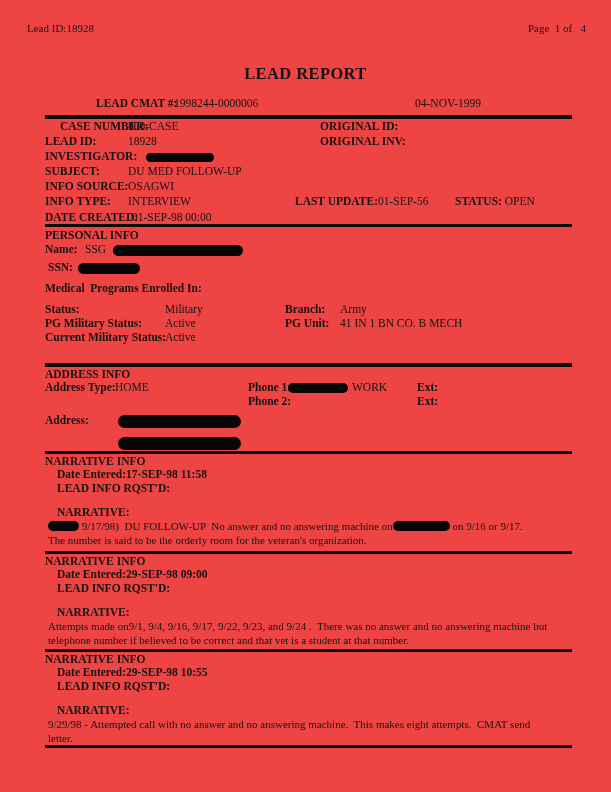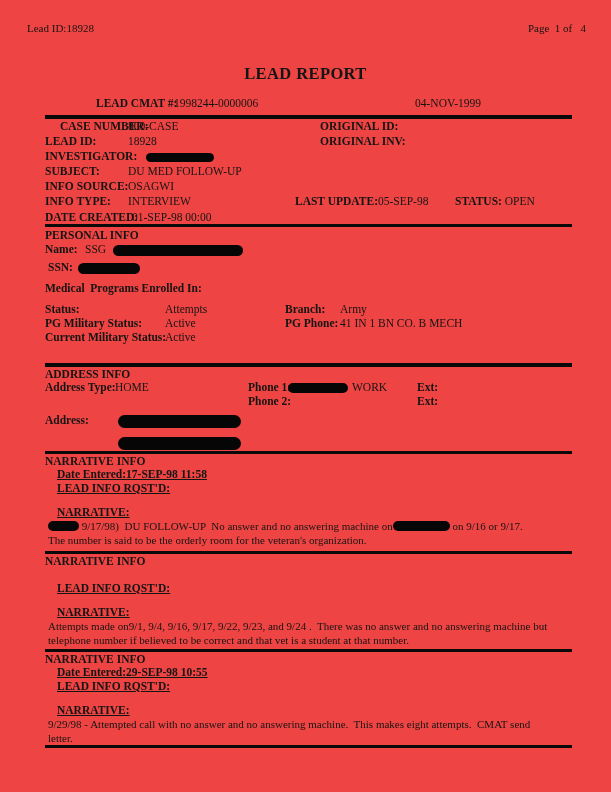--- a/index.html
+++ b/index.html
@@ -18,21 +18,21 @@
   .cmat span { position:absolute; top:0; }
   .rule { position:absolute; left:45px; width:527px; background:#0a0a0a; }
   .sec { position:absolute; left:45px; width:527px; }
   .row { position:absolute; left:0; right:0; height:15px; }
   .l { position:absolute; top:0; font-weight:bold; white-space:pre; }
   .v { position:absolute; top:0; white-space:pre; }
   .b { font-weight:bold; }
   .bar { position:absolute; background:#060606; border-radius:5px; }
   .barin { display:inline-block; background:#060606; border-radius:5px; vertical-align:-1px; }
   .heading { position:absolute; top:0; left:0; font-weight:bold; }
-  .nline { position:absolute; left:12px; right:0; height:14px; font-weight:bold; white-space:pre;text-decoration:underline; }
+  .nline { position:absolute; left:12px; right:0; height:14px; font-weight:bold; white-space:pre; }
   .nbody { position:absolute; left:3px; right:0; font-size:11px; line-height:14px; white-space:pre-wrap; }
 </style>
 </head>
 <body>
 
 <div class="page">
 
   <div class="topbar">
     <span>Lead ID:18928</span>
     <span class="pre">Page  1 of   4</span>
@@ -67,21 +67,21 @@
       <span class="l" style="left:0">SUBJECT:</span>
       <span class="v" style="left:83px">DU MED FOLLOW-UP</span>
     </div>
     <div class="row" style="top:60px">
       <span class="l" style="left:0">INFO SOURCE:</span>
       <span class="v" style="left:83px">OSAGWI</span>
     </div>
     <div class="row" style="top:75px">
       <span class="l" style="left:0">INFO TYPE:</span>
       <span class="v" style="left:83px">INTERVIEW</span>
-      <span class="v" style="left:250px"><span class="b">LAST UPDATE:</span><span>05-SEP-98</span></span>
+      <span class="v" style="left:250px"><span class="b">LAST UPDATE:</span><span>01-SEP-56</span></span>
       <span class="v" style="left:410px"><span class="b">STATUS:</span> <span>OPEN</span></span>
     </div>
     <div class="row" style="top:91px">
       <span class="l" style="left:0">DATE CREATED:</span>
       <span class="v" style="left:87px">01-SEP-98 00:00</span>
     </div>
   </div>
 
   <div class="rule" style="top:224px;height:3px"></div>
 
@@ -94,28 +94,28 @@
     <div class="row" style="top:14px">
       <span class="l" style="left:0">Name:</span>
       <span class="v" style="left:40px">SSG</span>
       <span class="bar" style="left:68px;top:2px;width:130px;height:11px;border-radius:6px"></span>
     </div>
     <div class="row" style="top:53px">
       <span class="l" style="left:0">Medical  Programs Enrolled In:</span>
     </div>
     <div class="row" style="top:74px">
       <span class="l" style="left:0">Status:</span>
-      <span class="v" style="left:120px">Attempts</span>
+      <span class="v" style="left:120px">Military</span>
       <span class="l" style="left:240px">Branch:</span>
       <span class="v" style="left:295px">Army</span>
     </div>
     <div class="row" style="top:88px">
       <span class="l" style="left:0">PG Military Status:</span>
       <span class="v" style="left:120px">Active</span>
-      <span class="l" style="left:240px">PG Phone:</span>
+      <span class="l" style="left:240px">PG Unit:</span>
       <span class="v" style="left:295px">41 IN 1 BN CO. B MECH</span>
     </div>
     <div class="row" style="top:102px">
       <span class="l" style="left:0">Current Military Status:</span>
       <span class="v" style="left:120px">Active</span>
     </div>
   </div>
 
   <div class="rule" style="top:363px;height:4px"></div>
 
@@ -150,20 +150,21 @@
     <div class="nline" style="top:27px">LEAD INFO RQST'D:</div>
     <div class="nline" style="top:51px">NARRATIVE:</div>
     <div class="nbody" style="top:64px"><span class="barin" style="width:31px;height:10px"></span><span class="pre"> 9/17/98)  DU FOLLOW-UP  No answer and no answering machine on</span><span class="barin" style="width:57px;height:10px"></span><span class="pre"> on 9/16 or 9/17.</span></div>
     <div class="nbody" style="top:78px">The number is said to be the orderly room for the veteran's organization.</div>
   </div>
 
   <div class="rule" style="top:551px;height:3px"></div>
 
   <div class="sec" style="top:555px;height:92px">
     <div class="heading">NARRATIVE INFO</div>
+    <div class="nline" style="top:13px"><span>Date Entered:</span><span>29-SEP-98 09:00</span></div>
     <div class="nline" style="top:27px">LEAD INFO RQST'D:</div>
     <div class="nline" style="top:51px">NARRATIVE:</div>
     <div class="nbody" style="top:64px">Attempts made on9/1, 9/4, 9/16, 9/17, 9/22, 9/23, and 9/24 .  There was no answer and no answering machine but
 telephone number if believed to be correct and that vet is a student at that number.</div>
   </div>
 
   <div class="rule" style="top:649px;height:3px"></div>
 
   <div class="sec" style="top:653px;height:90px">
     <div class="heading">NARRATIVE INFO</div>

